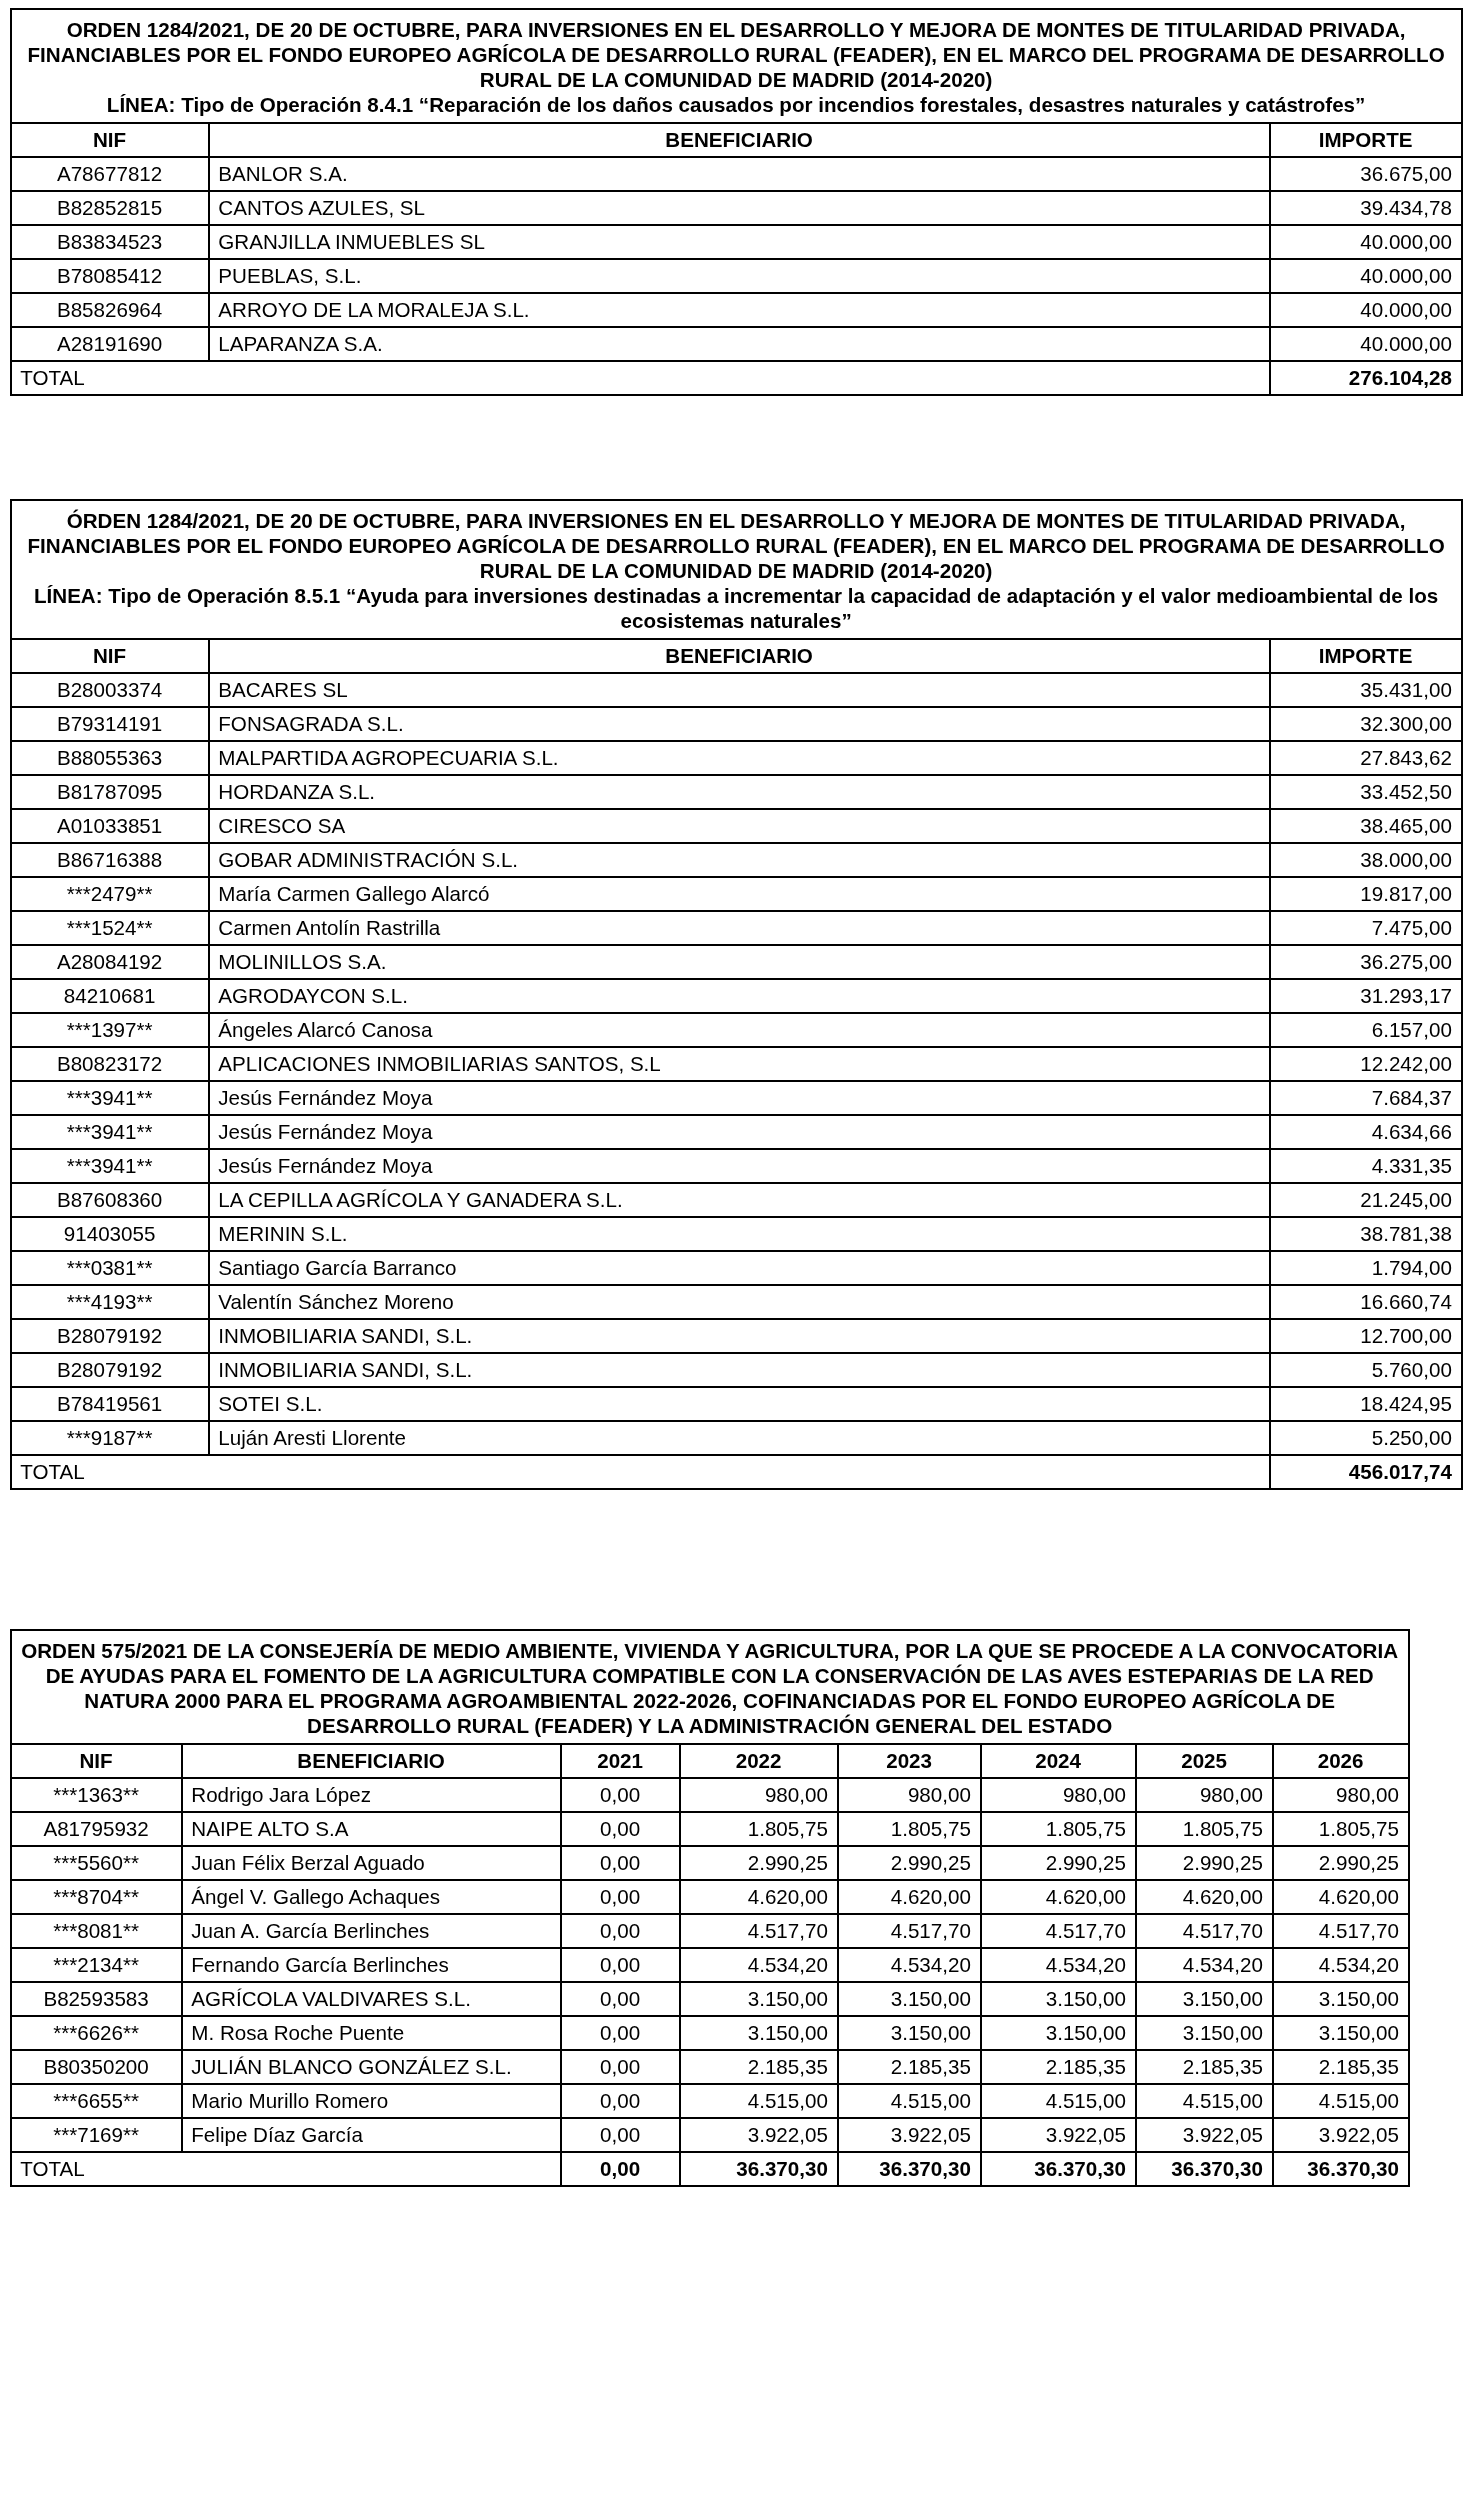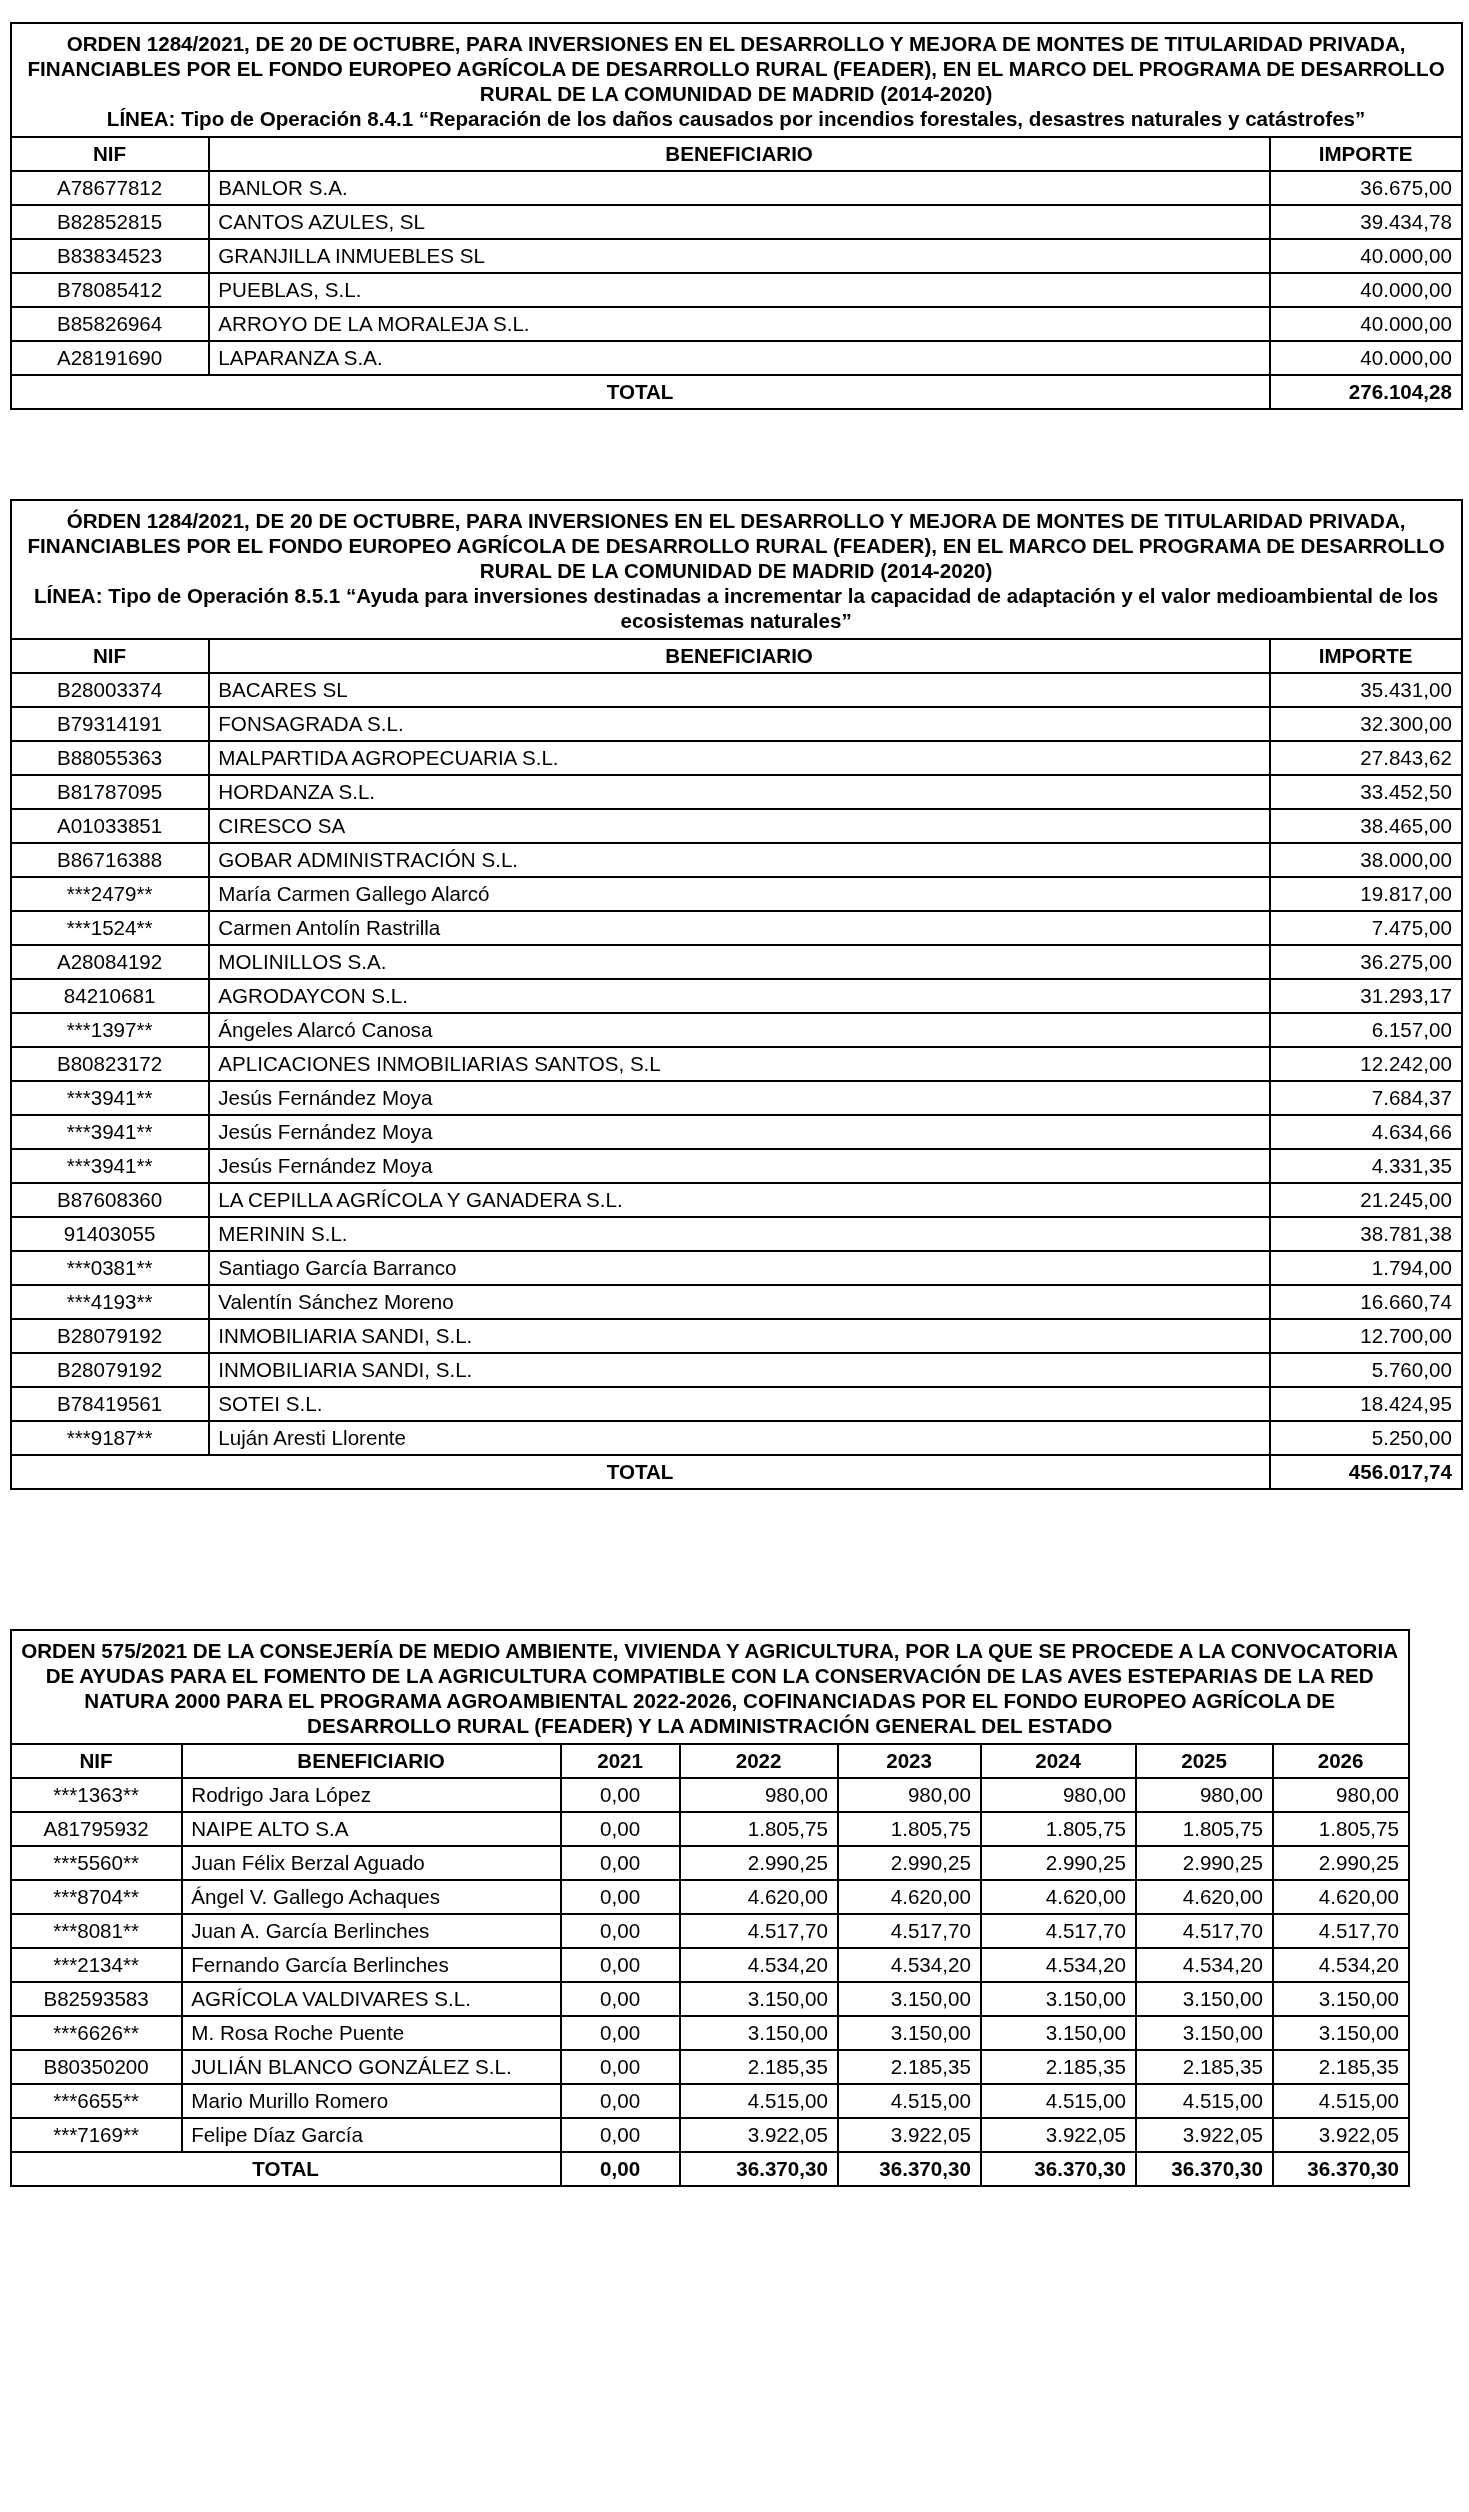--- a/index.html
+++ b/index.html
@@ -7,23 +7,23 @@
     width: 1470px; height: 2512px; position: relative; overflow: hidden;
     font-family: "Liberation Sans", sans-serif; color: #000;
   }
   table { border-collapse: collapse; position: absolute; left: 9.6px; width: 1275px; table-layout: fixed; }
   td, th { border: 2.6px solid #000; padding: 0 8.7px; font-size: 20.6px; height: 32px; line-height: 32px; white-space: nowrap; overflow: hidden; }
   th { font-weight: bold; text-align: center; }
   .title-cell { text-align: center; font-weight: bold; font-size: 20.6px; line-height: 25px; padding: 7px 8.7px 5.2px; white-space: normal; height: auto; }
   .title-cell div { white-space: normal; }
   .nif { text-align: center; }
   .num { text-align: right; }
-  .total-label { text-align: center; font-weight: bold; border-radius: 10px; }
+  .total-label { text-align: left; font-weight: normal; border-radius: 10px; }
   .total-val { text-align: right; font-weight: bold; }
-  #t1 { top: 22px; padding-left: 42px; }
+  #t1 { top: 8px; padding-left: 42px; }
   #t2 { top: 499px; }
   #t3 { top: 1629px; }
 </style>
 </head>
 <body>
 
 <table id="t1">
   <colgroup>
       <col style="width:198px">
       <col style="width:1061px">

